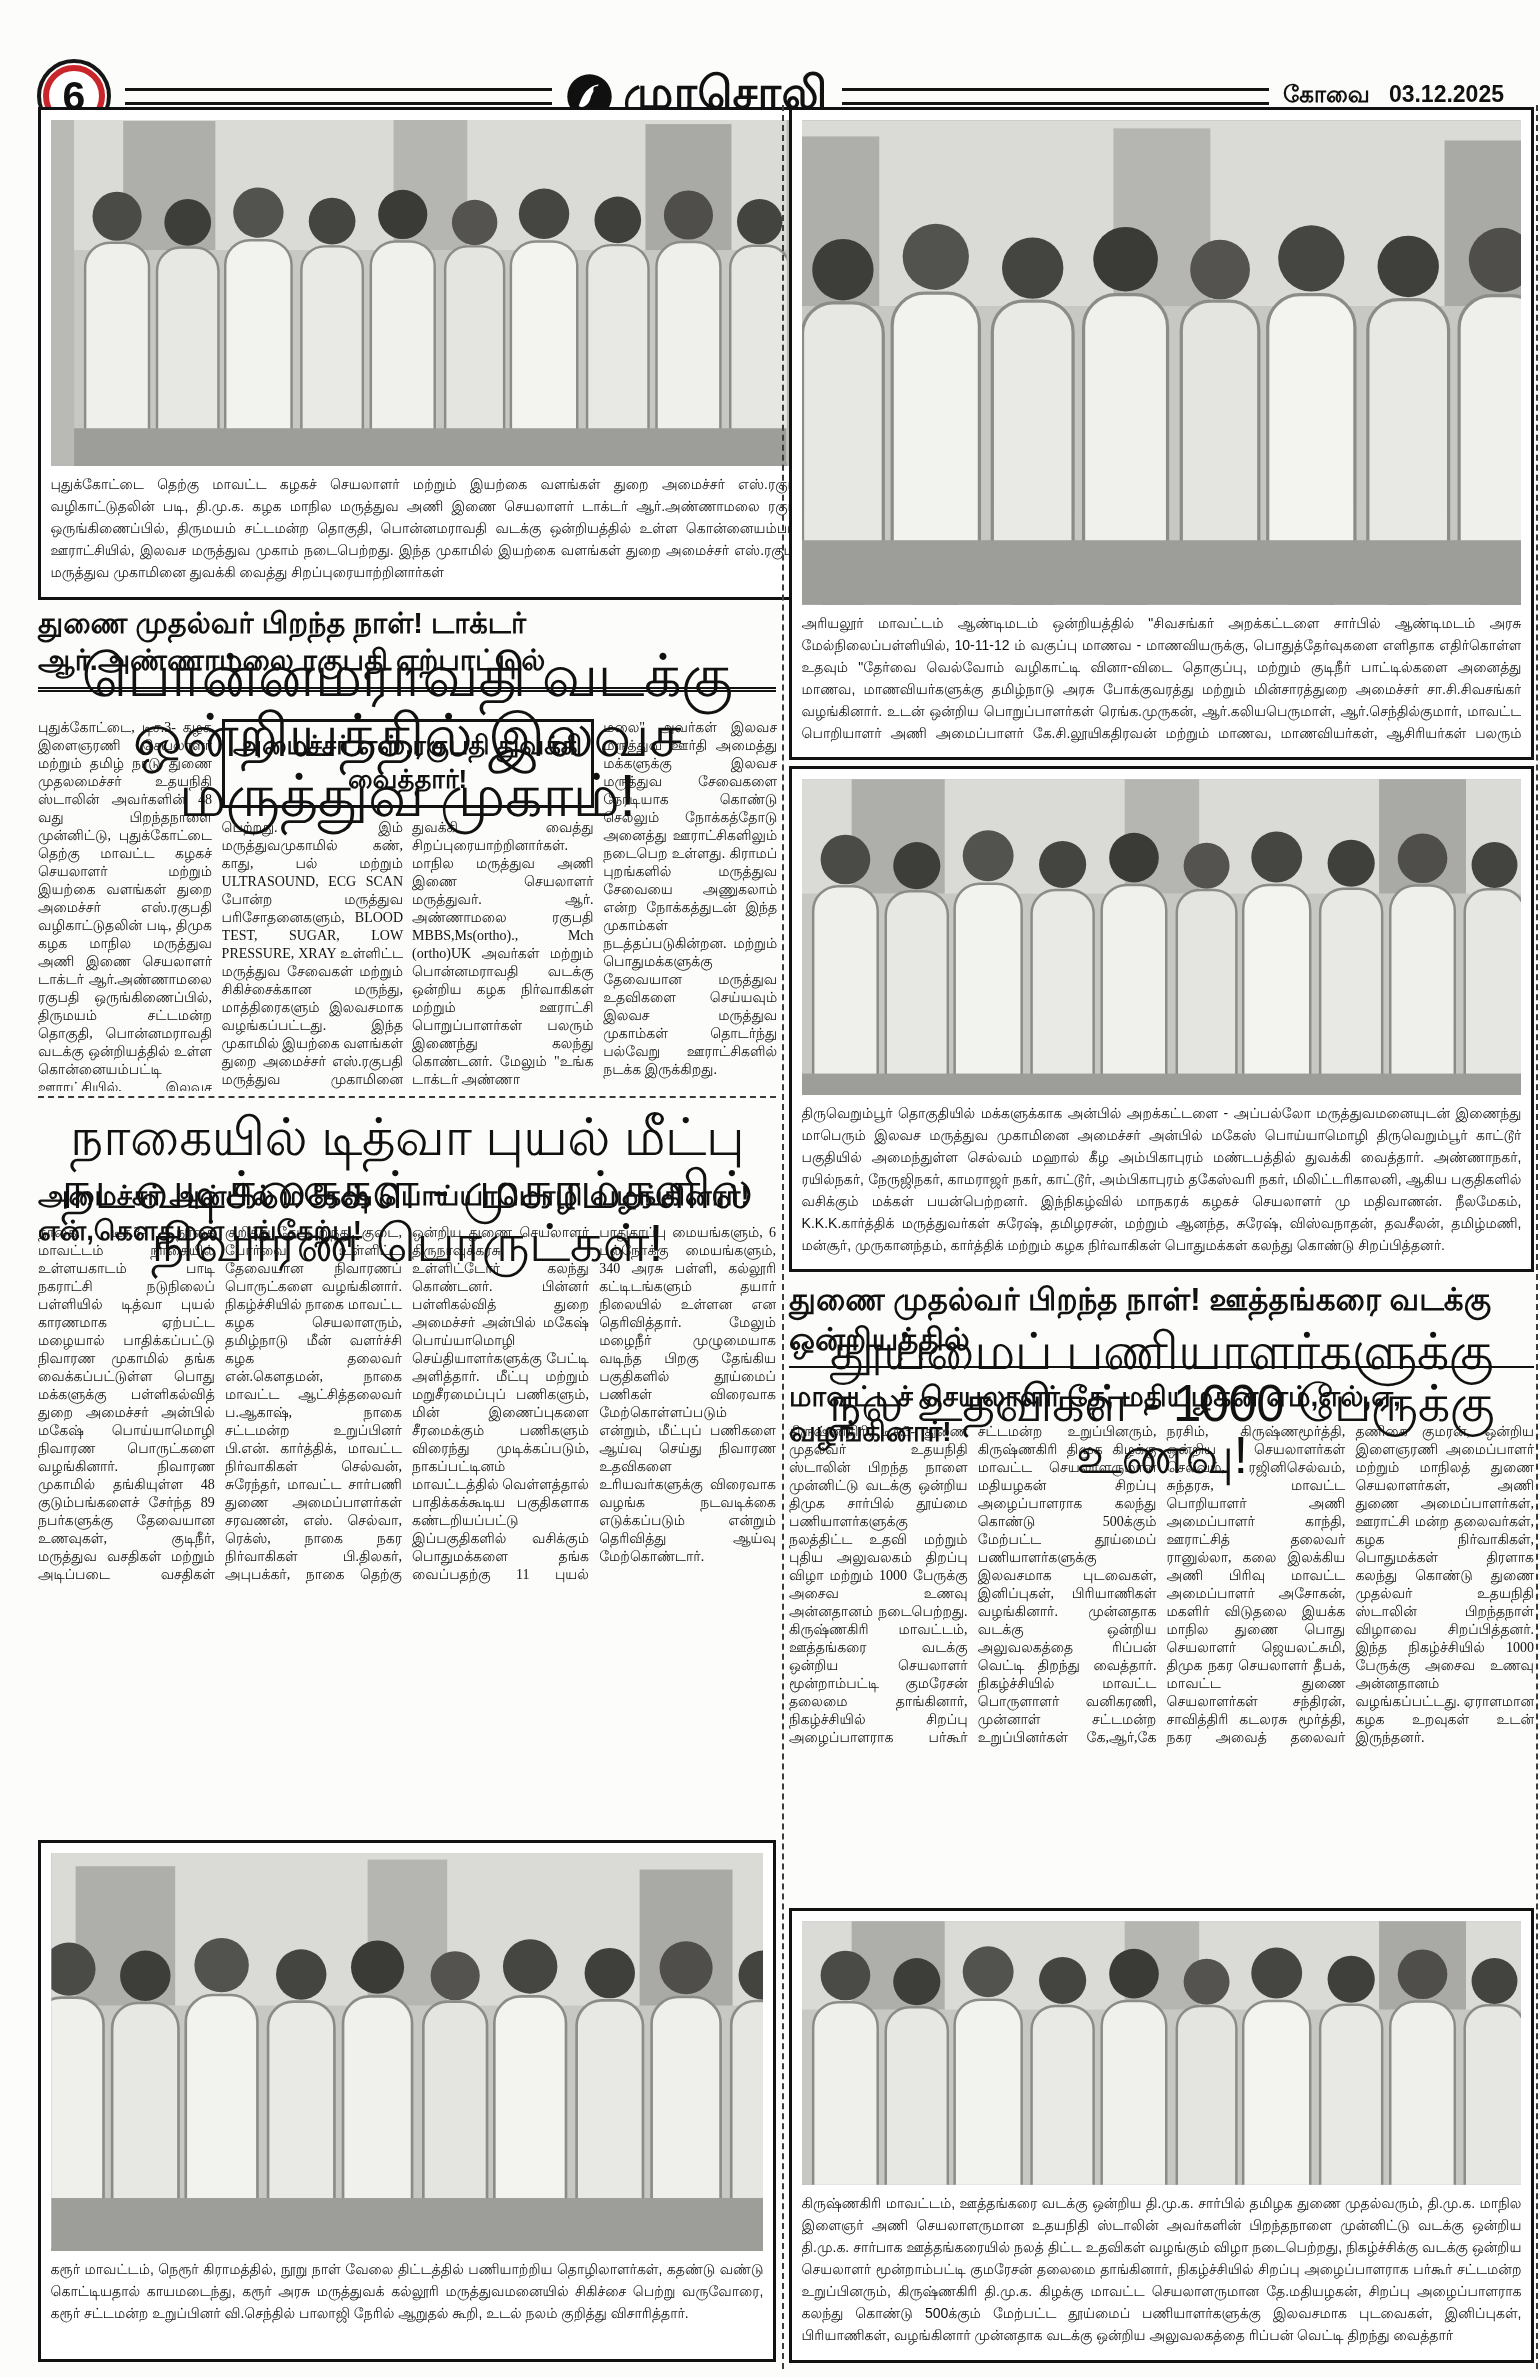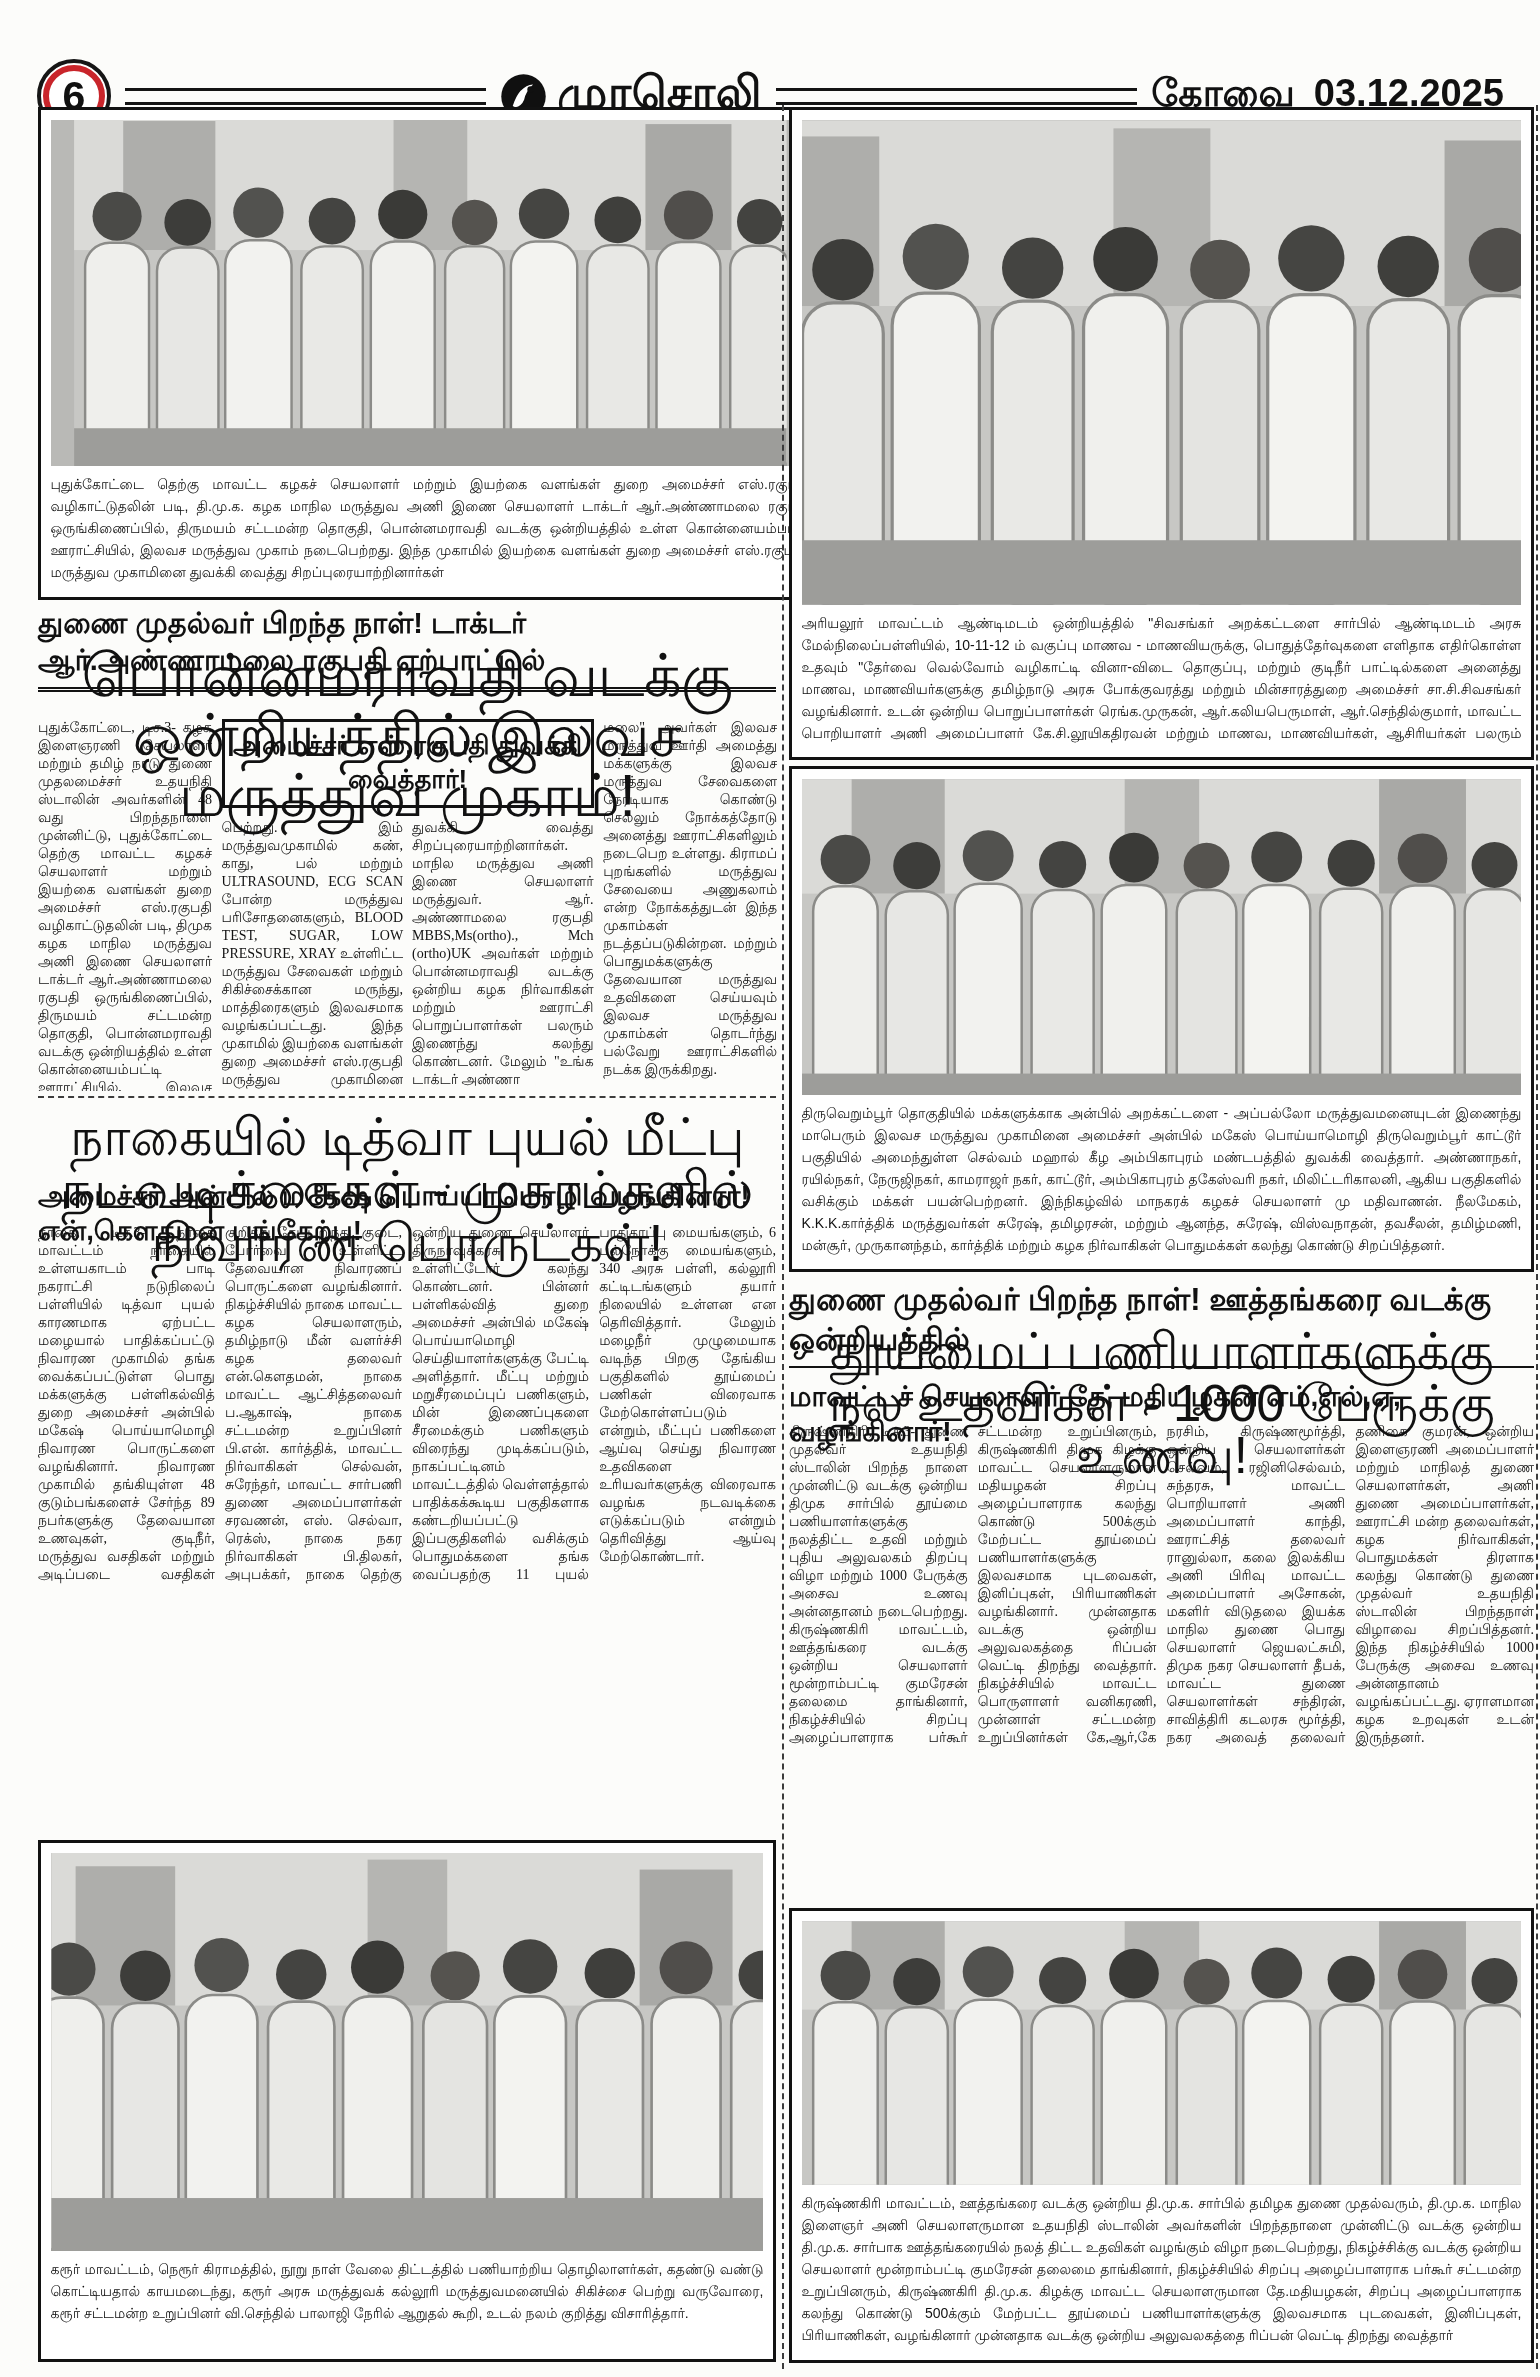--- a/index.html
+++ b/index.html
@@ -9,21 +9,21 @@
   .header{position:absolute;left:37px;top:59px;width:1467px;height:74px;
           display:flex;align-items:center;gap:14px;}
   .badge{width:66px;height:66px;border-radius:50%;border:4.5px solid #161616;
          display:flex;align-items:center;justify-content:center;position:relative;flex:0 0 auto;background:#fff;}
   .badge::before{content:"";position:absolute;inset:1.9px;border:6.4px solid #c9252b;border-radius:50%;}
   .badge span{position:relative;font-family:"Liberation Sans",sans-serif;font-weight:900;font-size:41px;}
   .hrule{flex:1;height:11px;border-top:3.8px solid #141414;border-bottom:3.8px solid #141414;}
   .masthead{display:flex;align-items:center;gap:10.2px;flex:0 0 auto;}
   .masthead-title{font-family:Liberation Serif, serif;font-weight:700;font-size:45px;letter-spacing:0.6px;}
   .edition{display:flex;gap:19px;flex:0 0 auto;font-family:"Liberation Sans",sans-serif;
-           font-weight:700;font-size:38px;}
+           font-weight:700;font-size:23px;}
   
   .absbox{position:absolute;}
   .pbox{border:3.2px solid #121212;background:#fff;padding:9.6px;display:flex;flex-direction:column;box-sizing:border-box;}
   .photo{width:100%;flex:1;overflow:hidden;background:#b9b9b6;}
   .photo svg{width:100%;height:100%;display:block;}
   .caption{font-family:"Liberation Sans",sans-serif;font-size:14px;line-height:22px;
            text-align:justify;padding-top:7.7px;overflow:hidden;}
   .kicker{font-family:"Liberation Sans",sans-serif;font-weight:800;text-align:left;}
   .headline{font-family:"Liberation Sans",sans-serif;font-weight:400;text-align:center;
             letter-spacing:-0.6px;line-height:1.02;transform-origin:center;}

